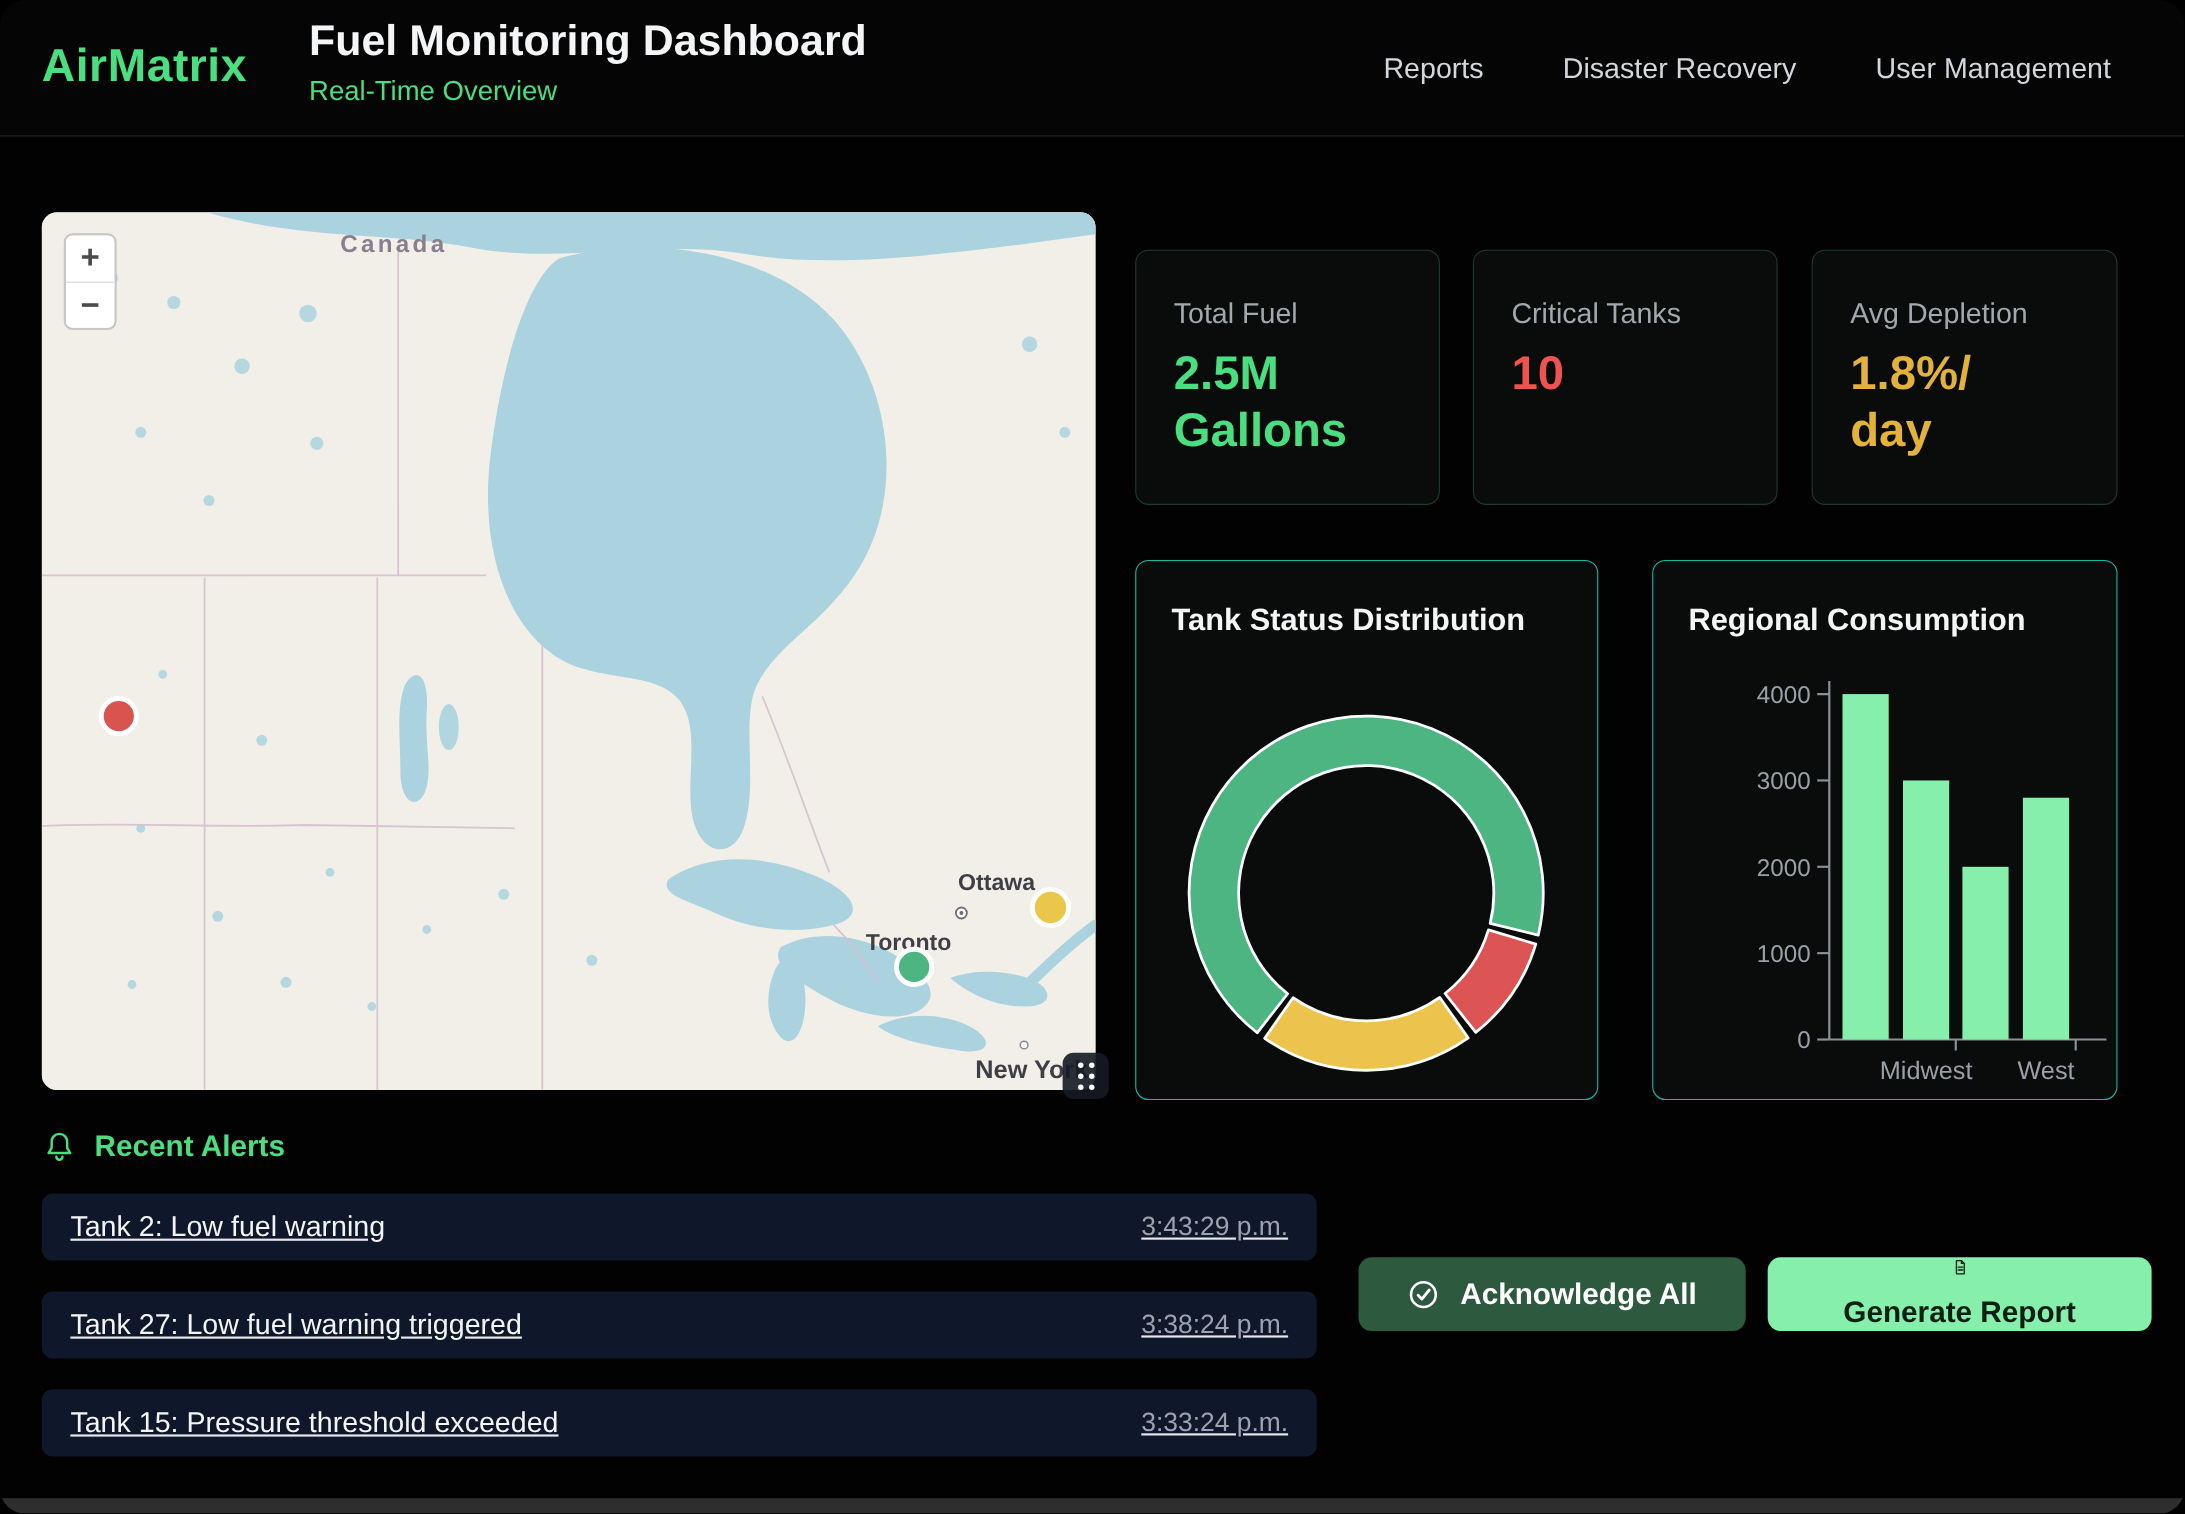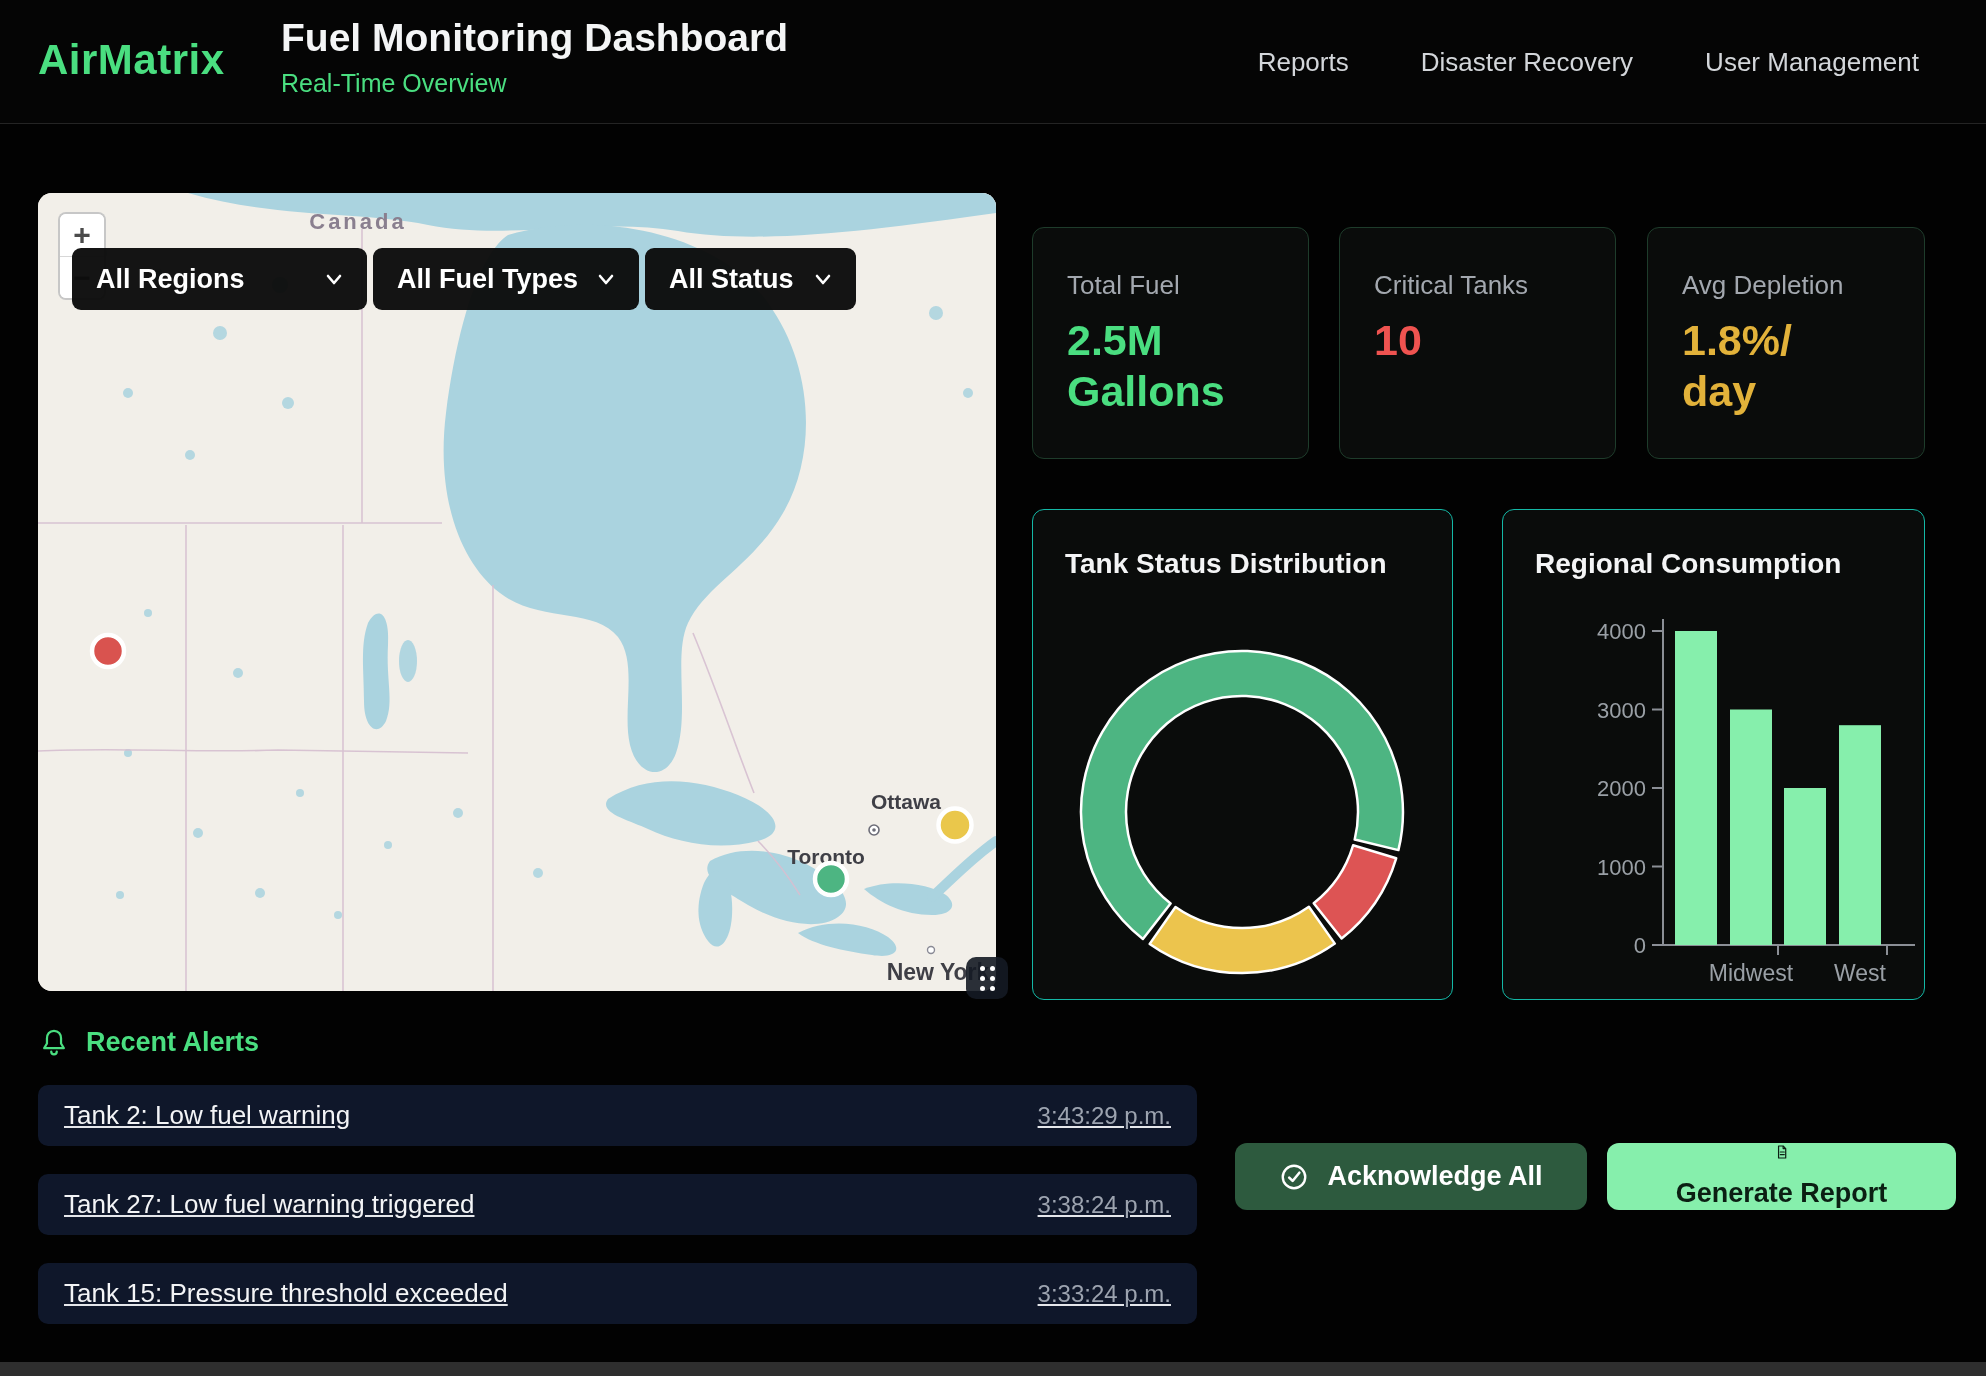--- a/index.html
+++ b/index.html
@@ -1,17 +1,17 @@
 <!DOCTYPE html>
 <html><head>
 <meta charset="utf-8">
 <style>
   html,body{margin:0;padding:0;background:#000;}
   body{font-family:"Liberation Sans",sans-serif;color:#e5e7eb;}
-  .page{position:relative;width:1986px;height:1376px;background:#020202;overflow:hidden;}
+  .page{position:relative;width:1986px;height:1376px;background:#020202;overflow:hidden;border-radius:23px;}
 
   
   .header{position:absolute;left:0;top:0;width:1986px;height:124px;background:#050505;border-bottom:1px solid #242424;box-sizing:border-box;}
   .brand{position:absolute;left:38px;top:36px;font-size:42px;font-weight:bold;color:#4ade80;letter-spacing:.5px;cursor:pointer;}
   .titleblock{position:absolute;left:281px;top:16px;}
   .title{font-size:39px;font-weight:bold;color:#f4f5f6;}
   .subtitle{font-size:25px;font-weight:500;color:#4ade80;margin-top:9px;}
   .nav{position:absolute;right:61px;top:0;height:124px;display:flex;align-items:center;gap:60px;margin-left:16px;}
   .nav .navitem{font-size:26px;color:#d3d6da;cursor:pointer;background:none;border:0;font-family:inherit;}
 
@@ -142,40 +142,20 @@
       <circle cx="70" cy="458" r="16" stroke="#fff" stroke-width="4.5" fill="#d9534f"></circle>
       <circle cx="917" cy="632" r="16.5" stroke="#fff" stroke-width="4.5" fill="#eac74b"></circle>
       <circle cx="793" cy="686" r="16" stroke="#fff" stroke-width="4.5" fill="#4db582"></circle>
     </svg>
 
     <div class="zoomctl">
       <button>+</button>
       <button>−</button>
     </div>
 
-    <div class="filters">
-      <button class="filter">
-        <span>All Regions</span>
-        <svg width="22" height="22" viewBox="0 0 22 22">
-            <polyline points="5,8 11,15 17,8" fill="none" stroke="#fff" stroke-width="2.6" stroke-linecap="round" stroke-linejoin="round"></polyline>
-          </svg>
-      </button>
-      <button class="filter">
-        <span>All Fuel Types</span>
-        <svg width="22" height="22" viewBox="0 0 22 22">
-            <polyline points="5,8 11,15 17,8" fill="none" stroke="#fff" stroke-width="2.6" stroke-linecap="round" stroke-linejoin="round"></polyline>
-          </svg>
-      </button>
-      <button class="filter">
-        <span>All Status</span>
-        <svg width="22" height="22" viewBox="0 0 22 22">
-            <polyline points="5,8 11,15 17,8" fill="none" stroke="#fff" stroke-width="2.6" stroke-linecap="round" stroke-linejoin="round"></polyline>
-          </svg>
-      </button>
-    </div>
   </div>
 
   <div class="grip">
     <span class="dots">
         <i></i>
         <i></i>
         <i></i>
         <i></i>
         <i></i>
         <i></i>

